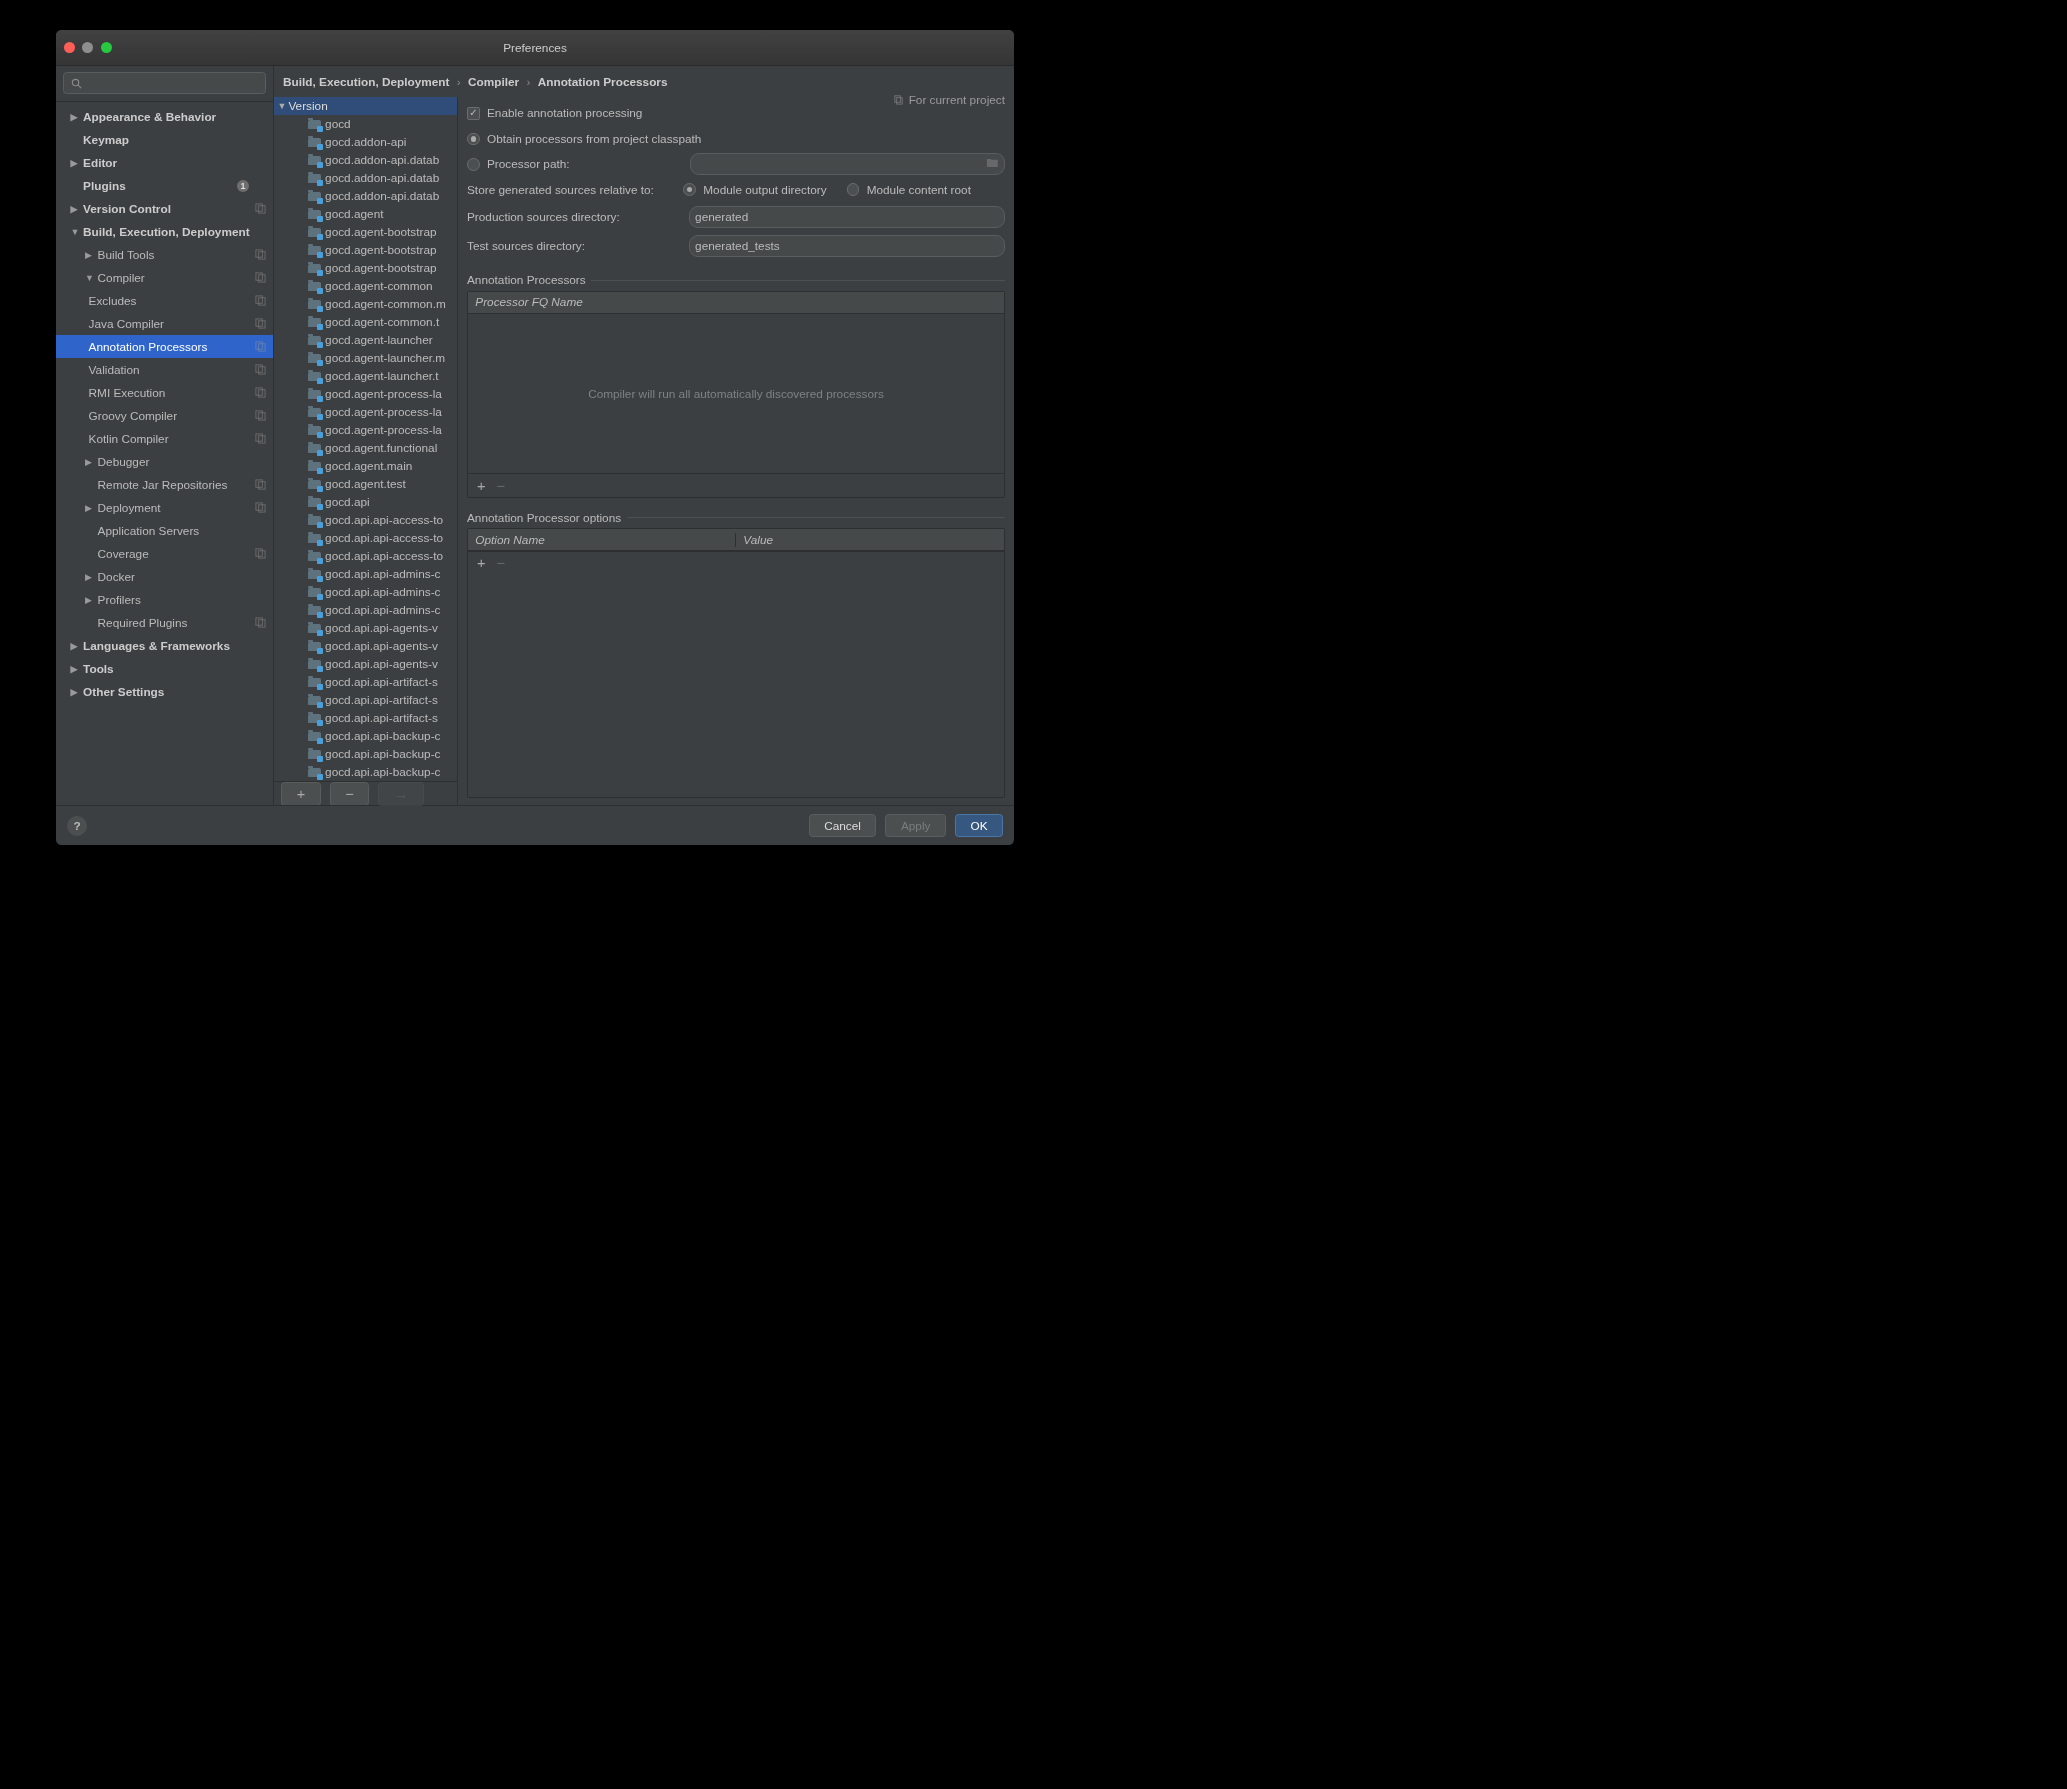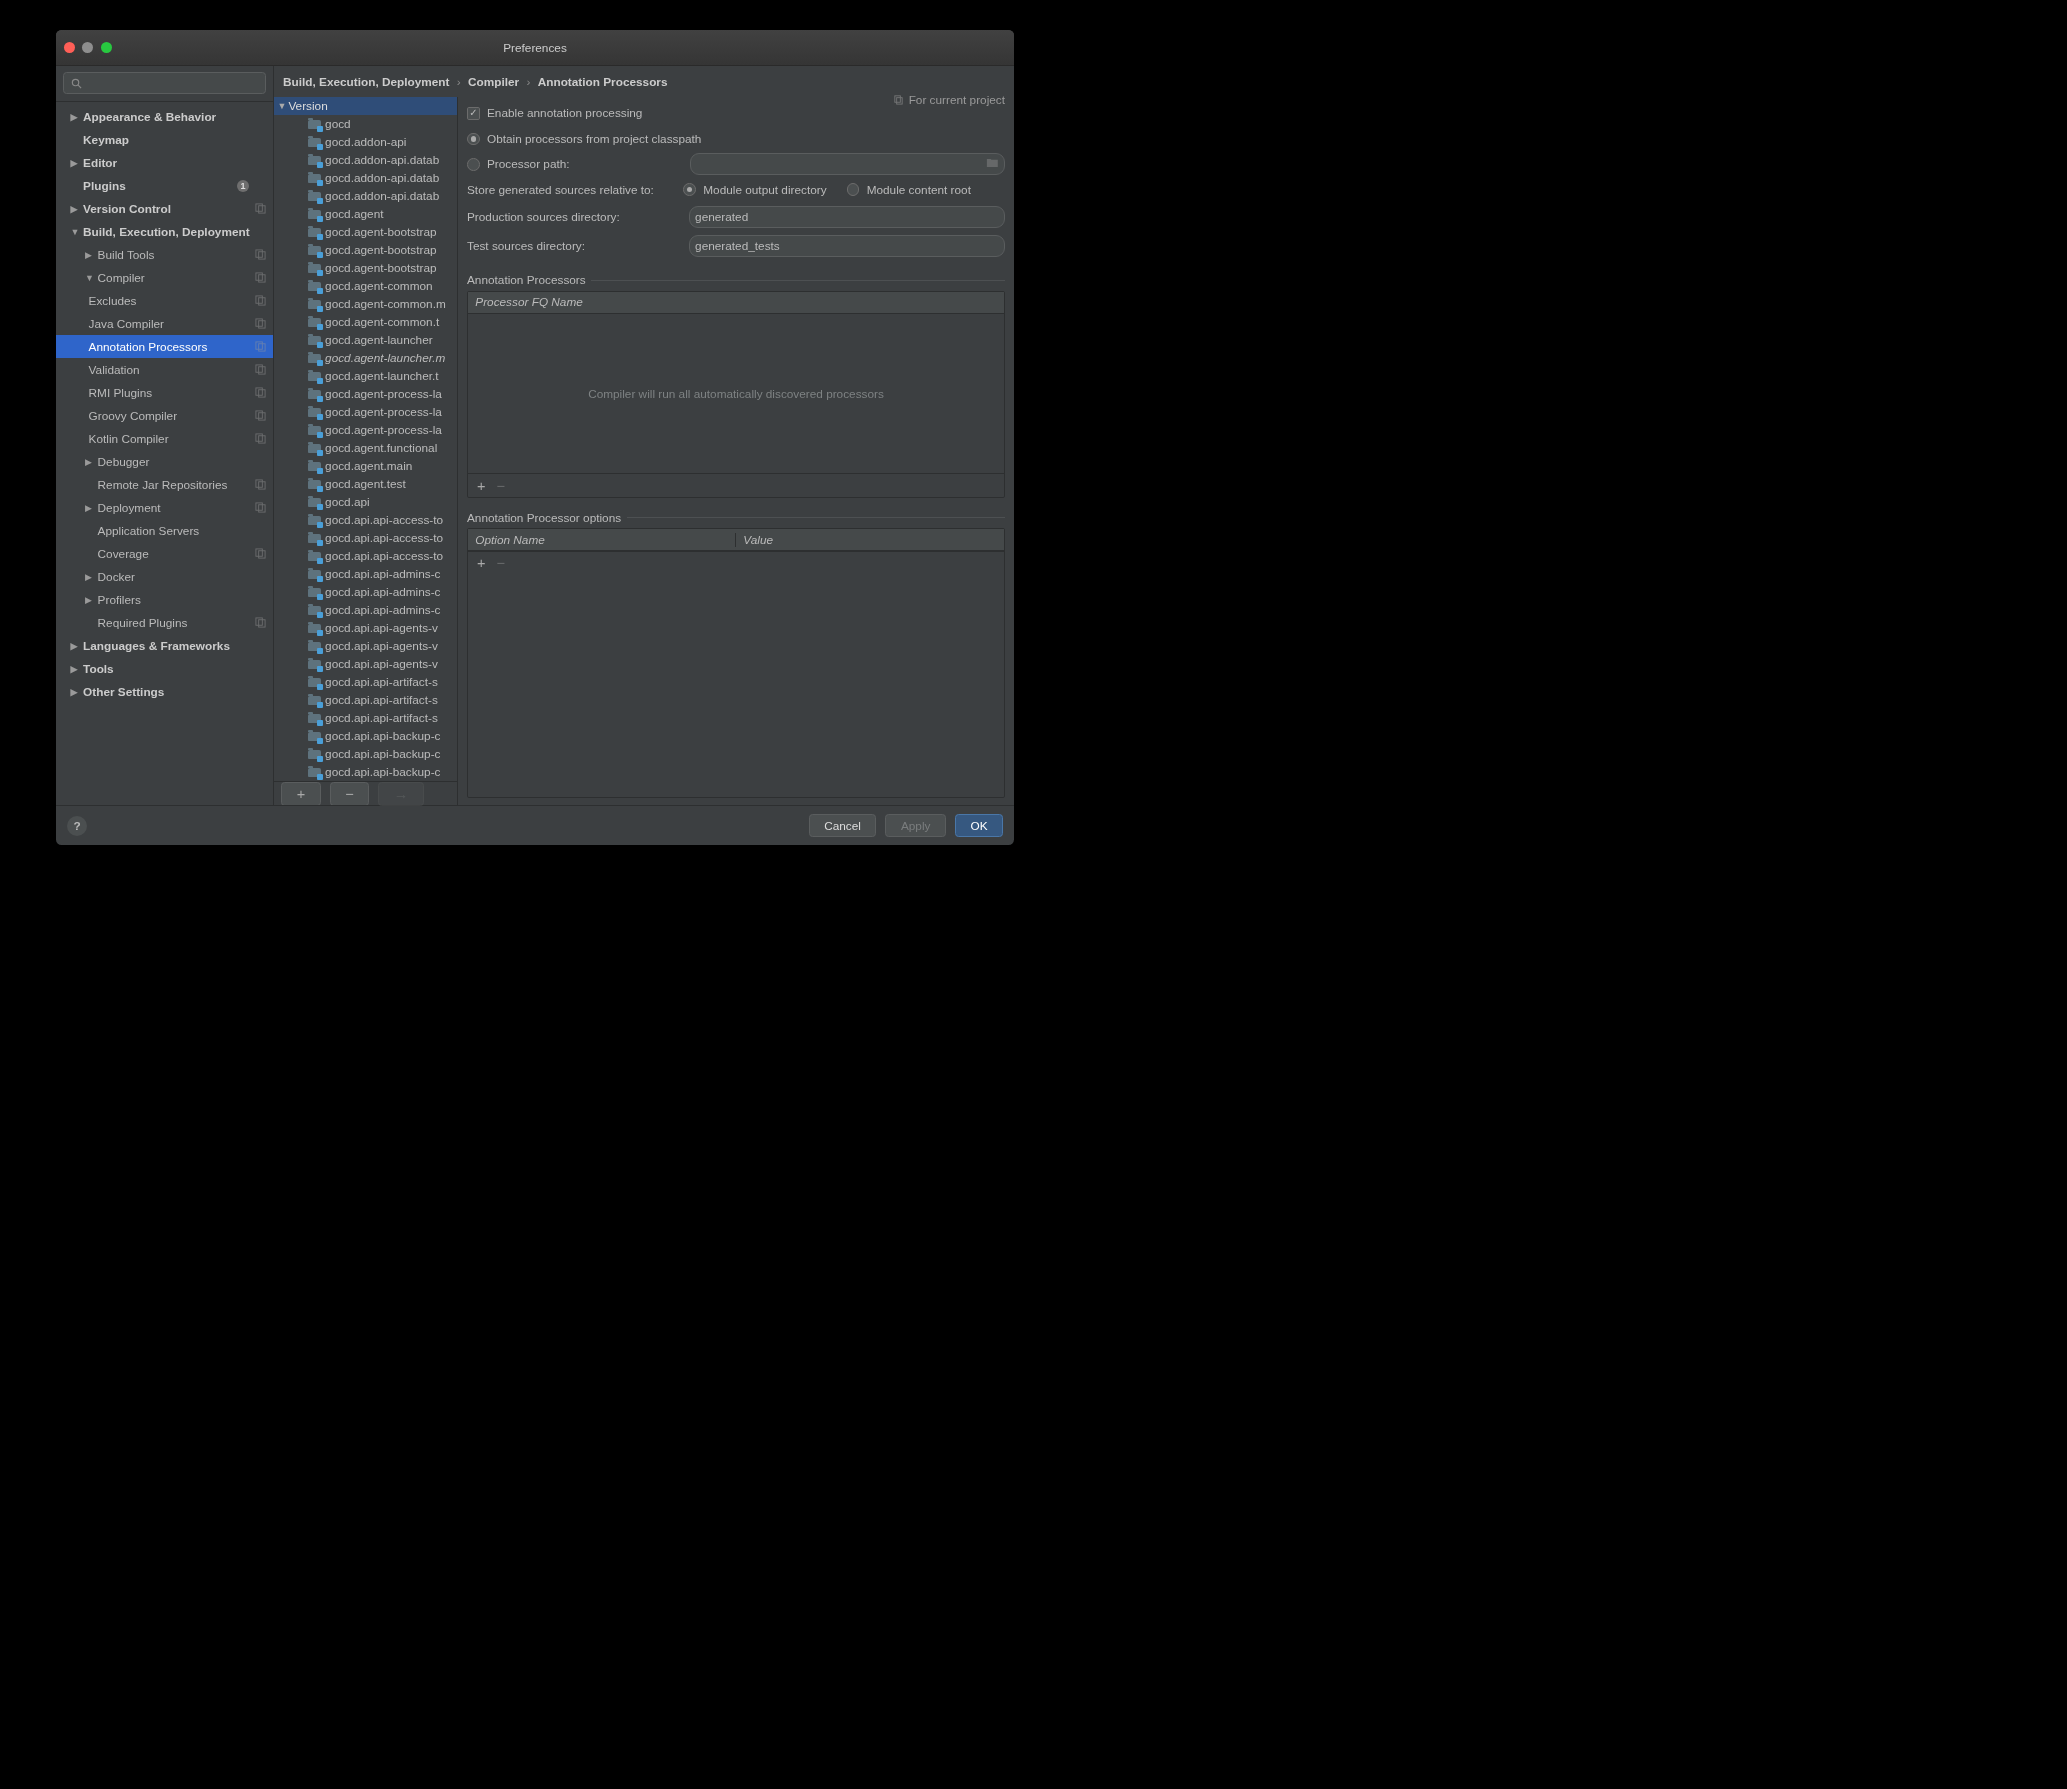--- a/index.html
+++ b/index.html
@@ -196,21 +196,21 @@
           <div class="srow ind3">
             <span class="arrow"></span>
             <span>Validation</span>
             <span class="copy"><svg viewBox="0 0 12 12" fill="none" stroke="#999">
                 <rect x="1" y="1" width="7" height="8"></rect>
                 <rect x="4" y="3" width="7" height="8"></rect>
               </svg></span>
           </div>
           <div class="srow ind3">
             <span class="arrow"></span>
-            <span>RMI Plugins</span>
+            <span>RMI Execution</span>
             <span class="copy"><svg viewBox="0 0 12 12" fill="none" stroke="#999">
                 <rect x="1" y="1" width="7" height="8"></rect>
                 <rect x="4" y="3" width="7" height="8"></rect>
               </svg></span>
           </div>
           <div class="srow ind3">
             <span class="arrow"></span>
             <span>Groovy Compiler</span>
             <span class="copy"><svg viewBox="0 0 12 12" fill="none" stroke="#999">
                 <rect x="1" y="1" width="7" height="8"></rect>
@@ -396,21 +396,21 @@
                 </span>
                 <span>gocd.agent-common.t</span>
               </div>
               <div class="mid-row" style="padding-left: 33px;">
                 <span class="ficon">
                   <span class="fold"></span>
                   <span class="sq"></span>
                 </span>
                 <span>gocd.agent-launcher</span>
               </div>
-              <div class="mid-row" style="padding-left: 33px; font-style: italic;">
+              <div class="mid-row" style="padding-left: 33px;">
                 <span class="ficon">
                   <span class="fold"></span>
                   <span class="sq"></span>
                 </span>
                 <span>gocd.agent-launcher.m</span>
               </div>
               <div class="mid-row" style="padding-left: 33px;">
                 <span class="ficon">
                   <span class="fold"></span>
                   <span class="sq"></span>

